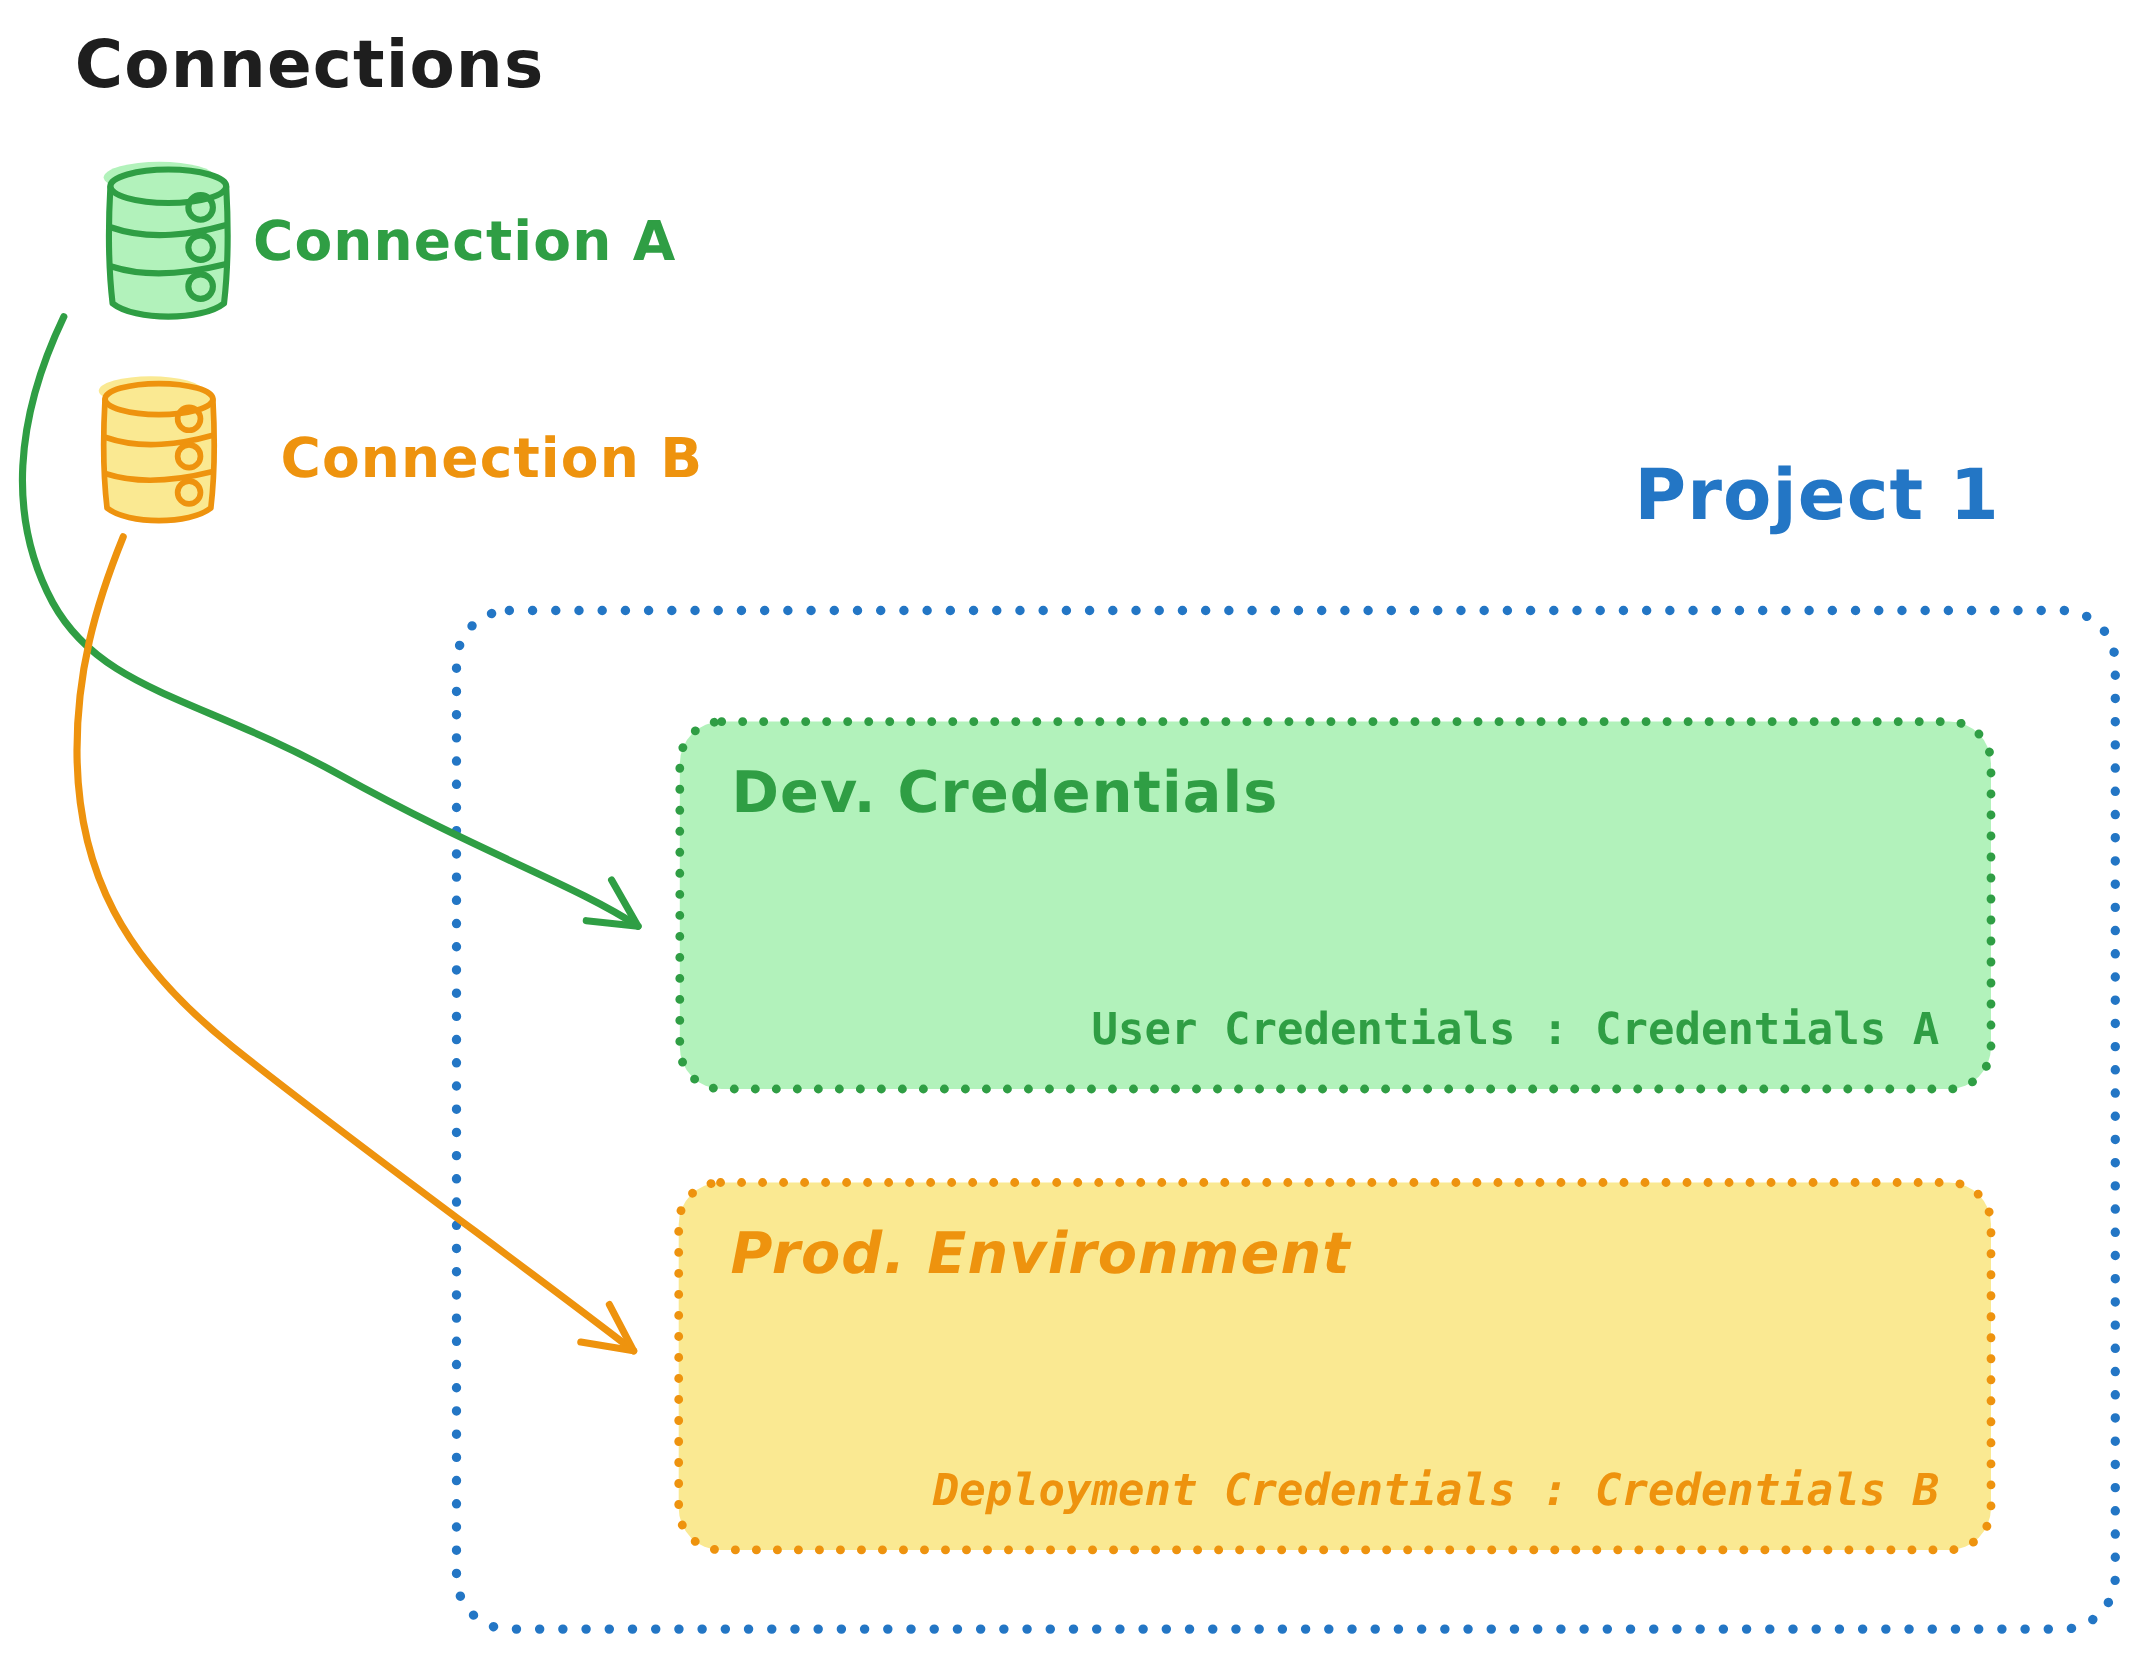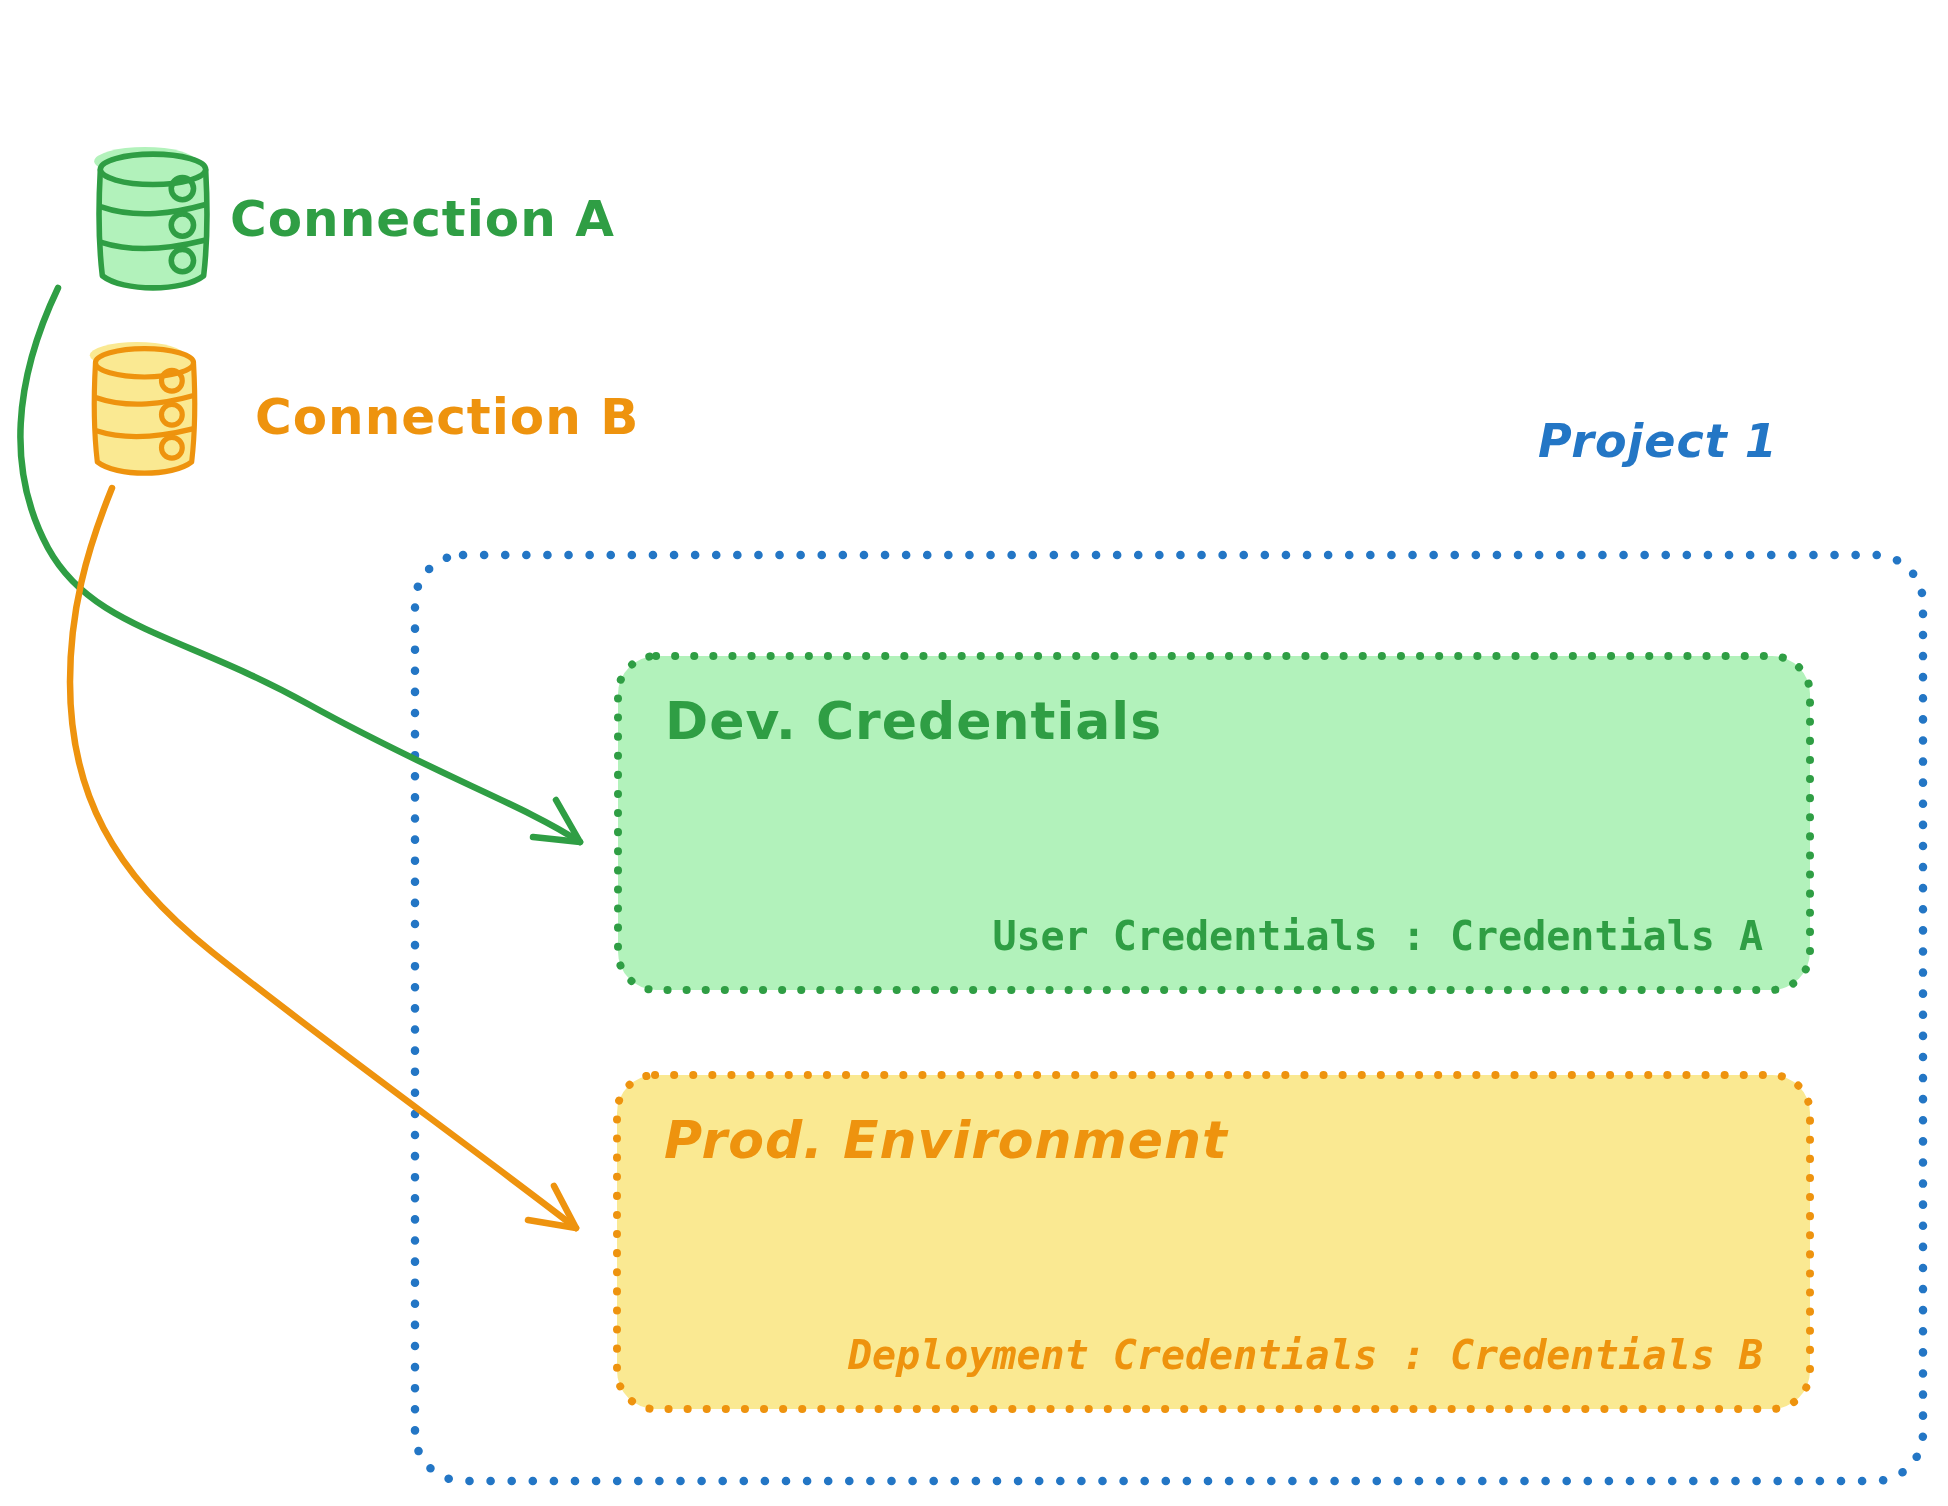--- a/index.html
+++ b/index.html
@@ -22,21 +22,21 @@
   .db-icon.db-a{left:90px;top:144px;width:126px;height:152px;}
   .db-icon.db-b{left:86px;top:338px;width:117px;height:144px;}
   .db-a .stroke{stroke:var(--green);} .db-a .fillshape{fill:var(--green-fill);}
   .db-b .stroke{stroke:var(--orange);} .db-b .fillshape{fill:var(--orange-fill);}
   .db-icon .stroke{fill:none;stroke-width:5.5;stroke-linecap:round;stroke-linejoin:round;}
 
   .conn-label{position:absolute;font-size:50px;}
   .conn-label.a{left:230px;top:192px;color:var(--green);}
   .conn-label.b{left:224px;top:390px;color:var(--orange);margin-left:31px;}
 
-  .project-title{position:absolute;left:1538px;top:416px;font-size:46px;color:var(--blue);font-style:italic;}
+  .project-title{position:absolute;left:1486px;top:416px;font-size:64px;color:var(--blue);}
 
   .box{position:absolute;}
   .box > svg.border-svg{position:absolute;inset:0;width:100%;height:100%;}
   .project-box{left:410px;top:550px;width:1518px;height:936px;}
   .env-box.dev{left:613px;top:651px;width:1202px;height:344px;}
   .env-box.prod{left:612px;top:1070px;width:1203px;height:344px;font-style:italic;}
 
   .env-name{position:absolute;left:52px;top:42px;font-size:52px;}
   .env-cred{
     position:absolute;right:52px;bottom:36px;
@@ -49,20 +49,21 @@
   .arrows{position:absolute;inset:0;width:1948px;height:1506px;pointer-events:none;}
   .arrow{fill:none;stroke-width:6.5;stroke-linecap:round;stroke-linejoin:round;}
   .arrow.green{stroke:var(--green);}
   .arrow.orange{stroke:var(--orange);}
 </style>
 </head>
 <body>
 
 <div id="canvas">
 
+  <div class="main-title hand">Connections</div>
 
   <svg class="db-icon db-a" viewBox="0 0 124 150" aria-hidden="true">
     <ellipse class="fillshape" cx="54" cy="17" rx="50" ry="14"></ellipse>
     <path class="fillshape" d="M 10 26 C 10 7 114 7 114 26 C 116 62 116 96 112 130 C 92 146 32 146 12 130 C 8 96 8 62 10 26 Z"></path>
     <ellipse class="stroke" cx="62" cy="25" rx="52" ry="15"></ellipse>
     <path class="stroke" d="M 11 62 C 45 74 85 68 113 60"></path>
     <path class="stroke" d="M 11 97 C 45 108 85 102 113 95"></path>
     <path class="stroke" d="M 10 26 C 8 62 8 96 12 130 C 32 146 92 146 112 130 C 116 96 116 62 114 26"></path>
     <circle class="stroke" cx="91" cy="44" r="11"></circle>
     <circle class="stroke" cx="91" cy="80" r="11"></circle>

